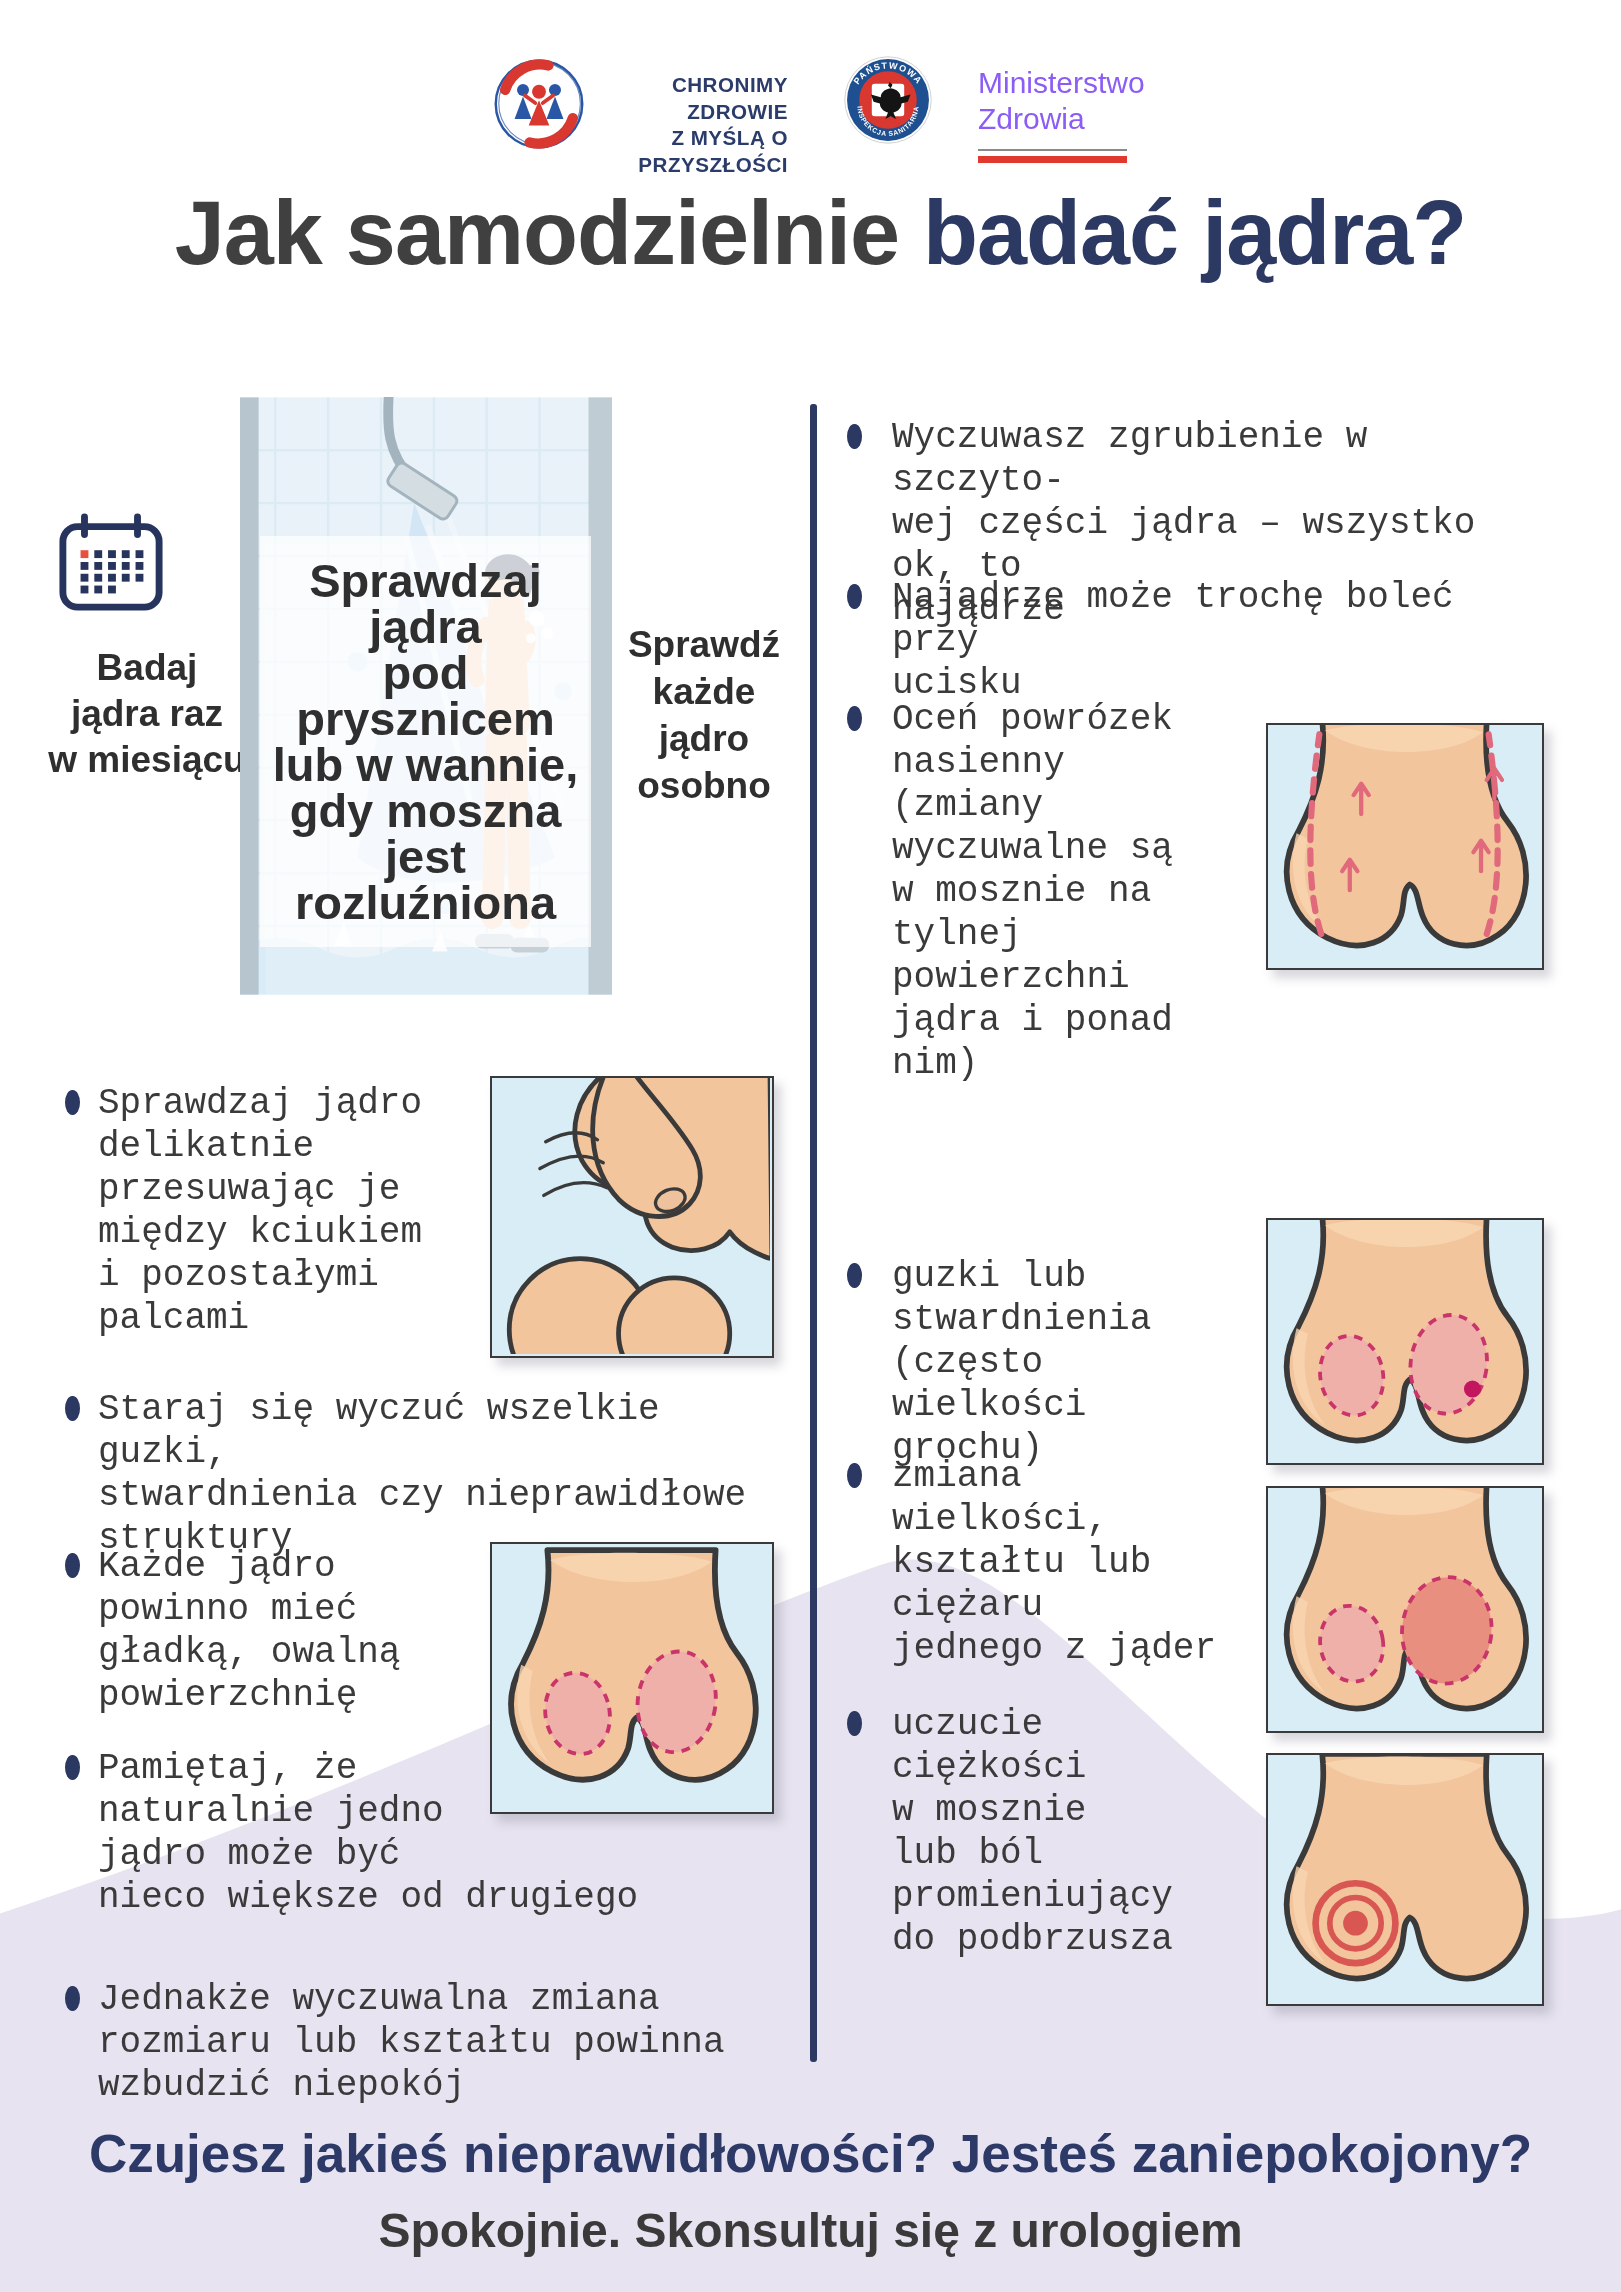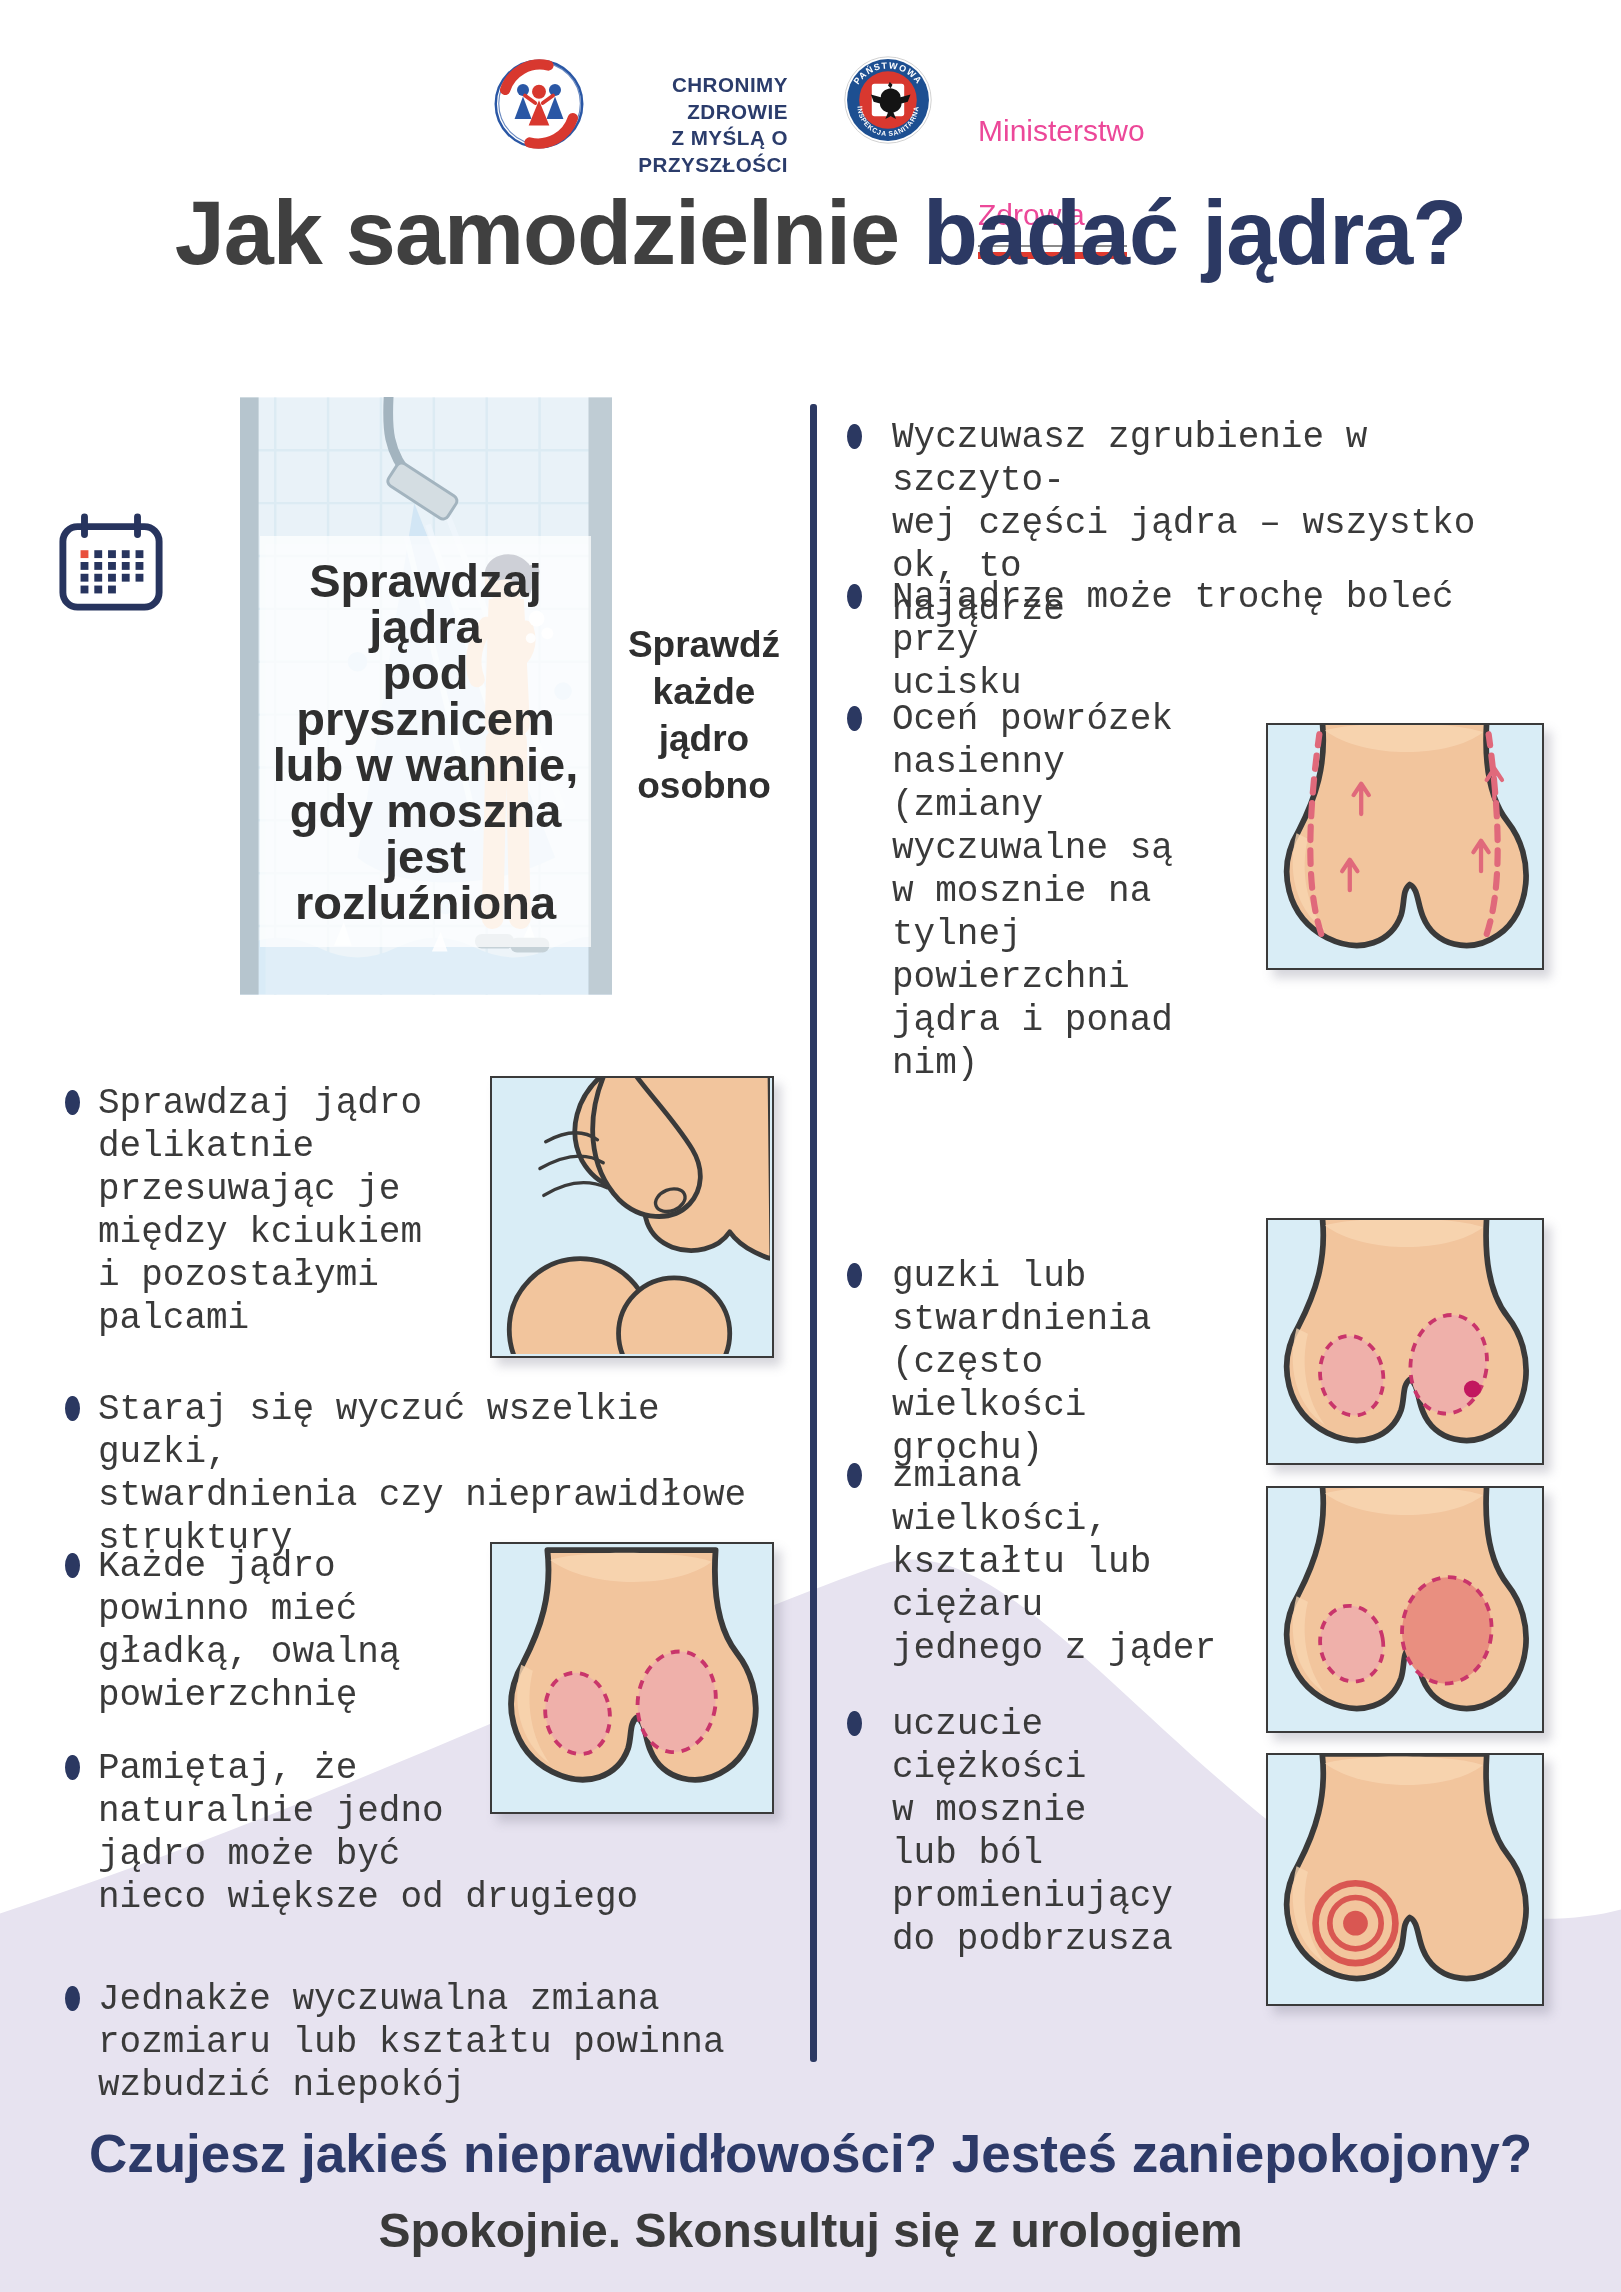--- a/index.html
+++ b/index.html
@@ -2,21 +2,21 @@
 <html lang="pl"><head>
 <meta charset="utf-8">
 <style>
   html,body{margin:0;padding:0;background:#888;}
   .page{position:relative;width:1621px;height:2293px;background:#ffffff;overflow:hidden;
         font-family:"Liberation Sans", sans-serif;color:#3a3a3a;}
   .abs{position:absolute;}
   .t{white-space:pre-line;}
   
   .brand-text{font-weight:700;color:#2b3c6b;font-size:20.6px;line-height:26.5px;text-align:right;letter-spacing:0.5px;}
-  .ministry-line{font-size:30px;line-height:36px;color:#ec4899;margin-top:48px;}
+  .ministry-line{font-size:30px;line-height:36px;color:#8b5cf6;}
   .rule-gray{height:2px;background:#8a8a8a;width:149px;margin-top:11.8px;}
   .rule-red{height:6.9px;background:#e03a2f;width:149px;margin-top:4.9px;}
   
   .title{top:182px;left:0;width:1621px;text-align:center;font-size:90px;font-weight:700;letter-spacing:-1px;}
   .title .plain{color:#404040;margin-left:20px;}
   .title .accent{color:#2c3963;}
   
   .divider{left:810px;top:404px;width:6.9px;height:1658px;background:#2c3963;border-radius:2.9px;}
   .li{position:absolute;font-family:Liberation Mono, monospace;}
   .dot{position:absolute;left:0;top:7.8px;width:14.7px;height:25.5px;border-radius:50%;background:#2b3861;}
@@ -129,20 +129,23 @@
         <rect x="38" y="62" width="8" height="8" fill="#27345e"></rect>
         <rect x="52" y="62" width="8" height="8" fill="#27345e"></rect>
         <rect x="66" y="62" width="8" height="8" fill="#27345e"></rect>
         <rect x="80" y="62" width="8" height="8" fill="#27345e"></rect>
       <rect x="24" y="74" width="8" height="8" fill="#27345e"></rect>
         <rect x="38" y="74" width="8" height="8" fill="#27345e"></rect>
         <rect x="52" y="74" width="8" height="8" fill="#27345e"></rect>
     </g>
   </svg>
 
+  <div class="abs cap t" style="left:0px;top:645px;width:294px;font-size:37px;line-height:46px;z-index:1">Badaj
+jądra raz
+w miesiącu</div>
 
   <div class="abs" style="left:240px;top:397px;width:372px;height:598px;z-index:1">
     <svg width="372" height="598" viewBox="0 0 380 610">
       <rect x="0" y="0" width="380" height="610" fill="#e9f2f8"></rect>
       <path d="M36,0V610 M90,0V610 M144,0V610 M198,0V610 M252,0V610 M306,0V610
                M0,54H380 M0,108H380 M0,162H380 M0,216H380 M0,270H380 M0,324H380 M0,378H380 M0,432H380 M0,486H380 M0,540H380" stroke="#dcebf3" stroke-width="2.5" fill="none"></path>
       <path d="M178,108 L322,470 C250,506 158,502 120,470 Z" fill="#cfe4f4" opacity=".9"></path>
       <path d="M192,130 L292,430 M170,142 L242,442 M212,120 L330,420" stroke="#eef6fc" stroke-width="6" opacity=".85" fill="none"></path>
       <circle cx="120" cy="270" r="10" fill="#cfe4f4"></circle>
         <circle cx="330" cy="300" r="9" fill="#cfe4f4"></circle>

